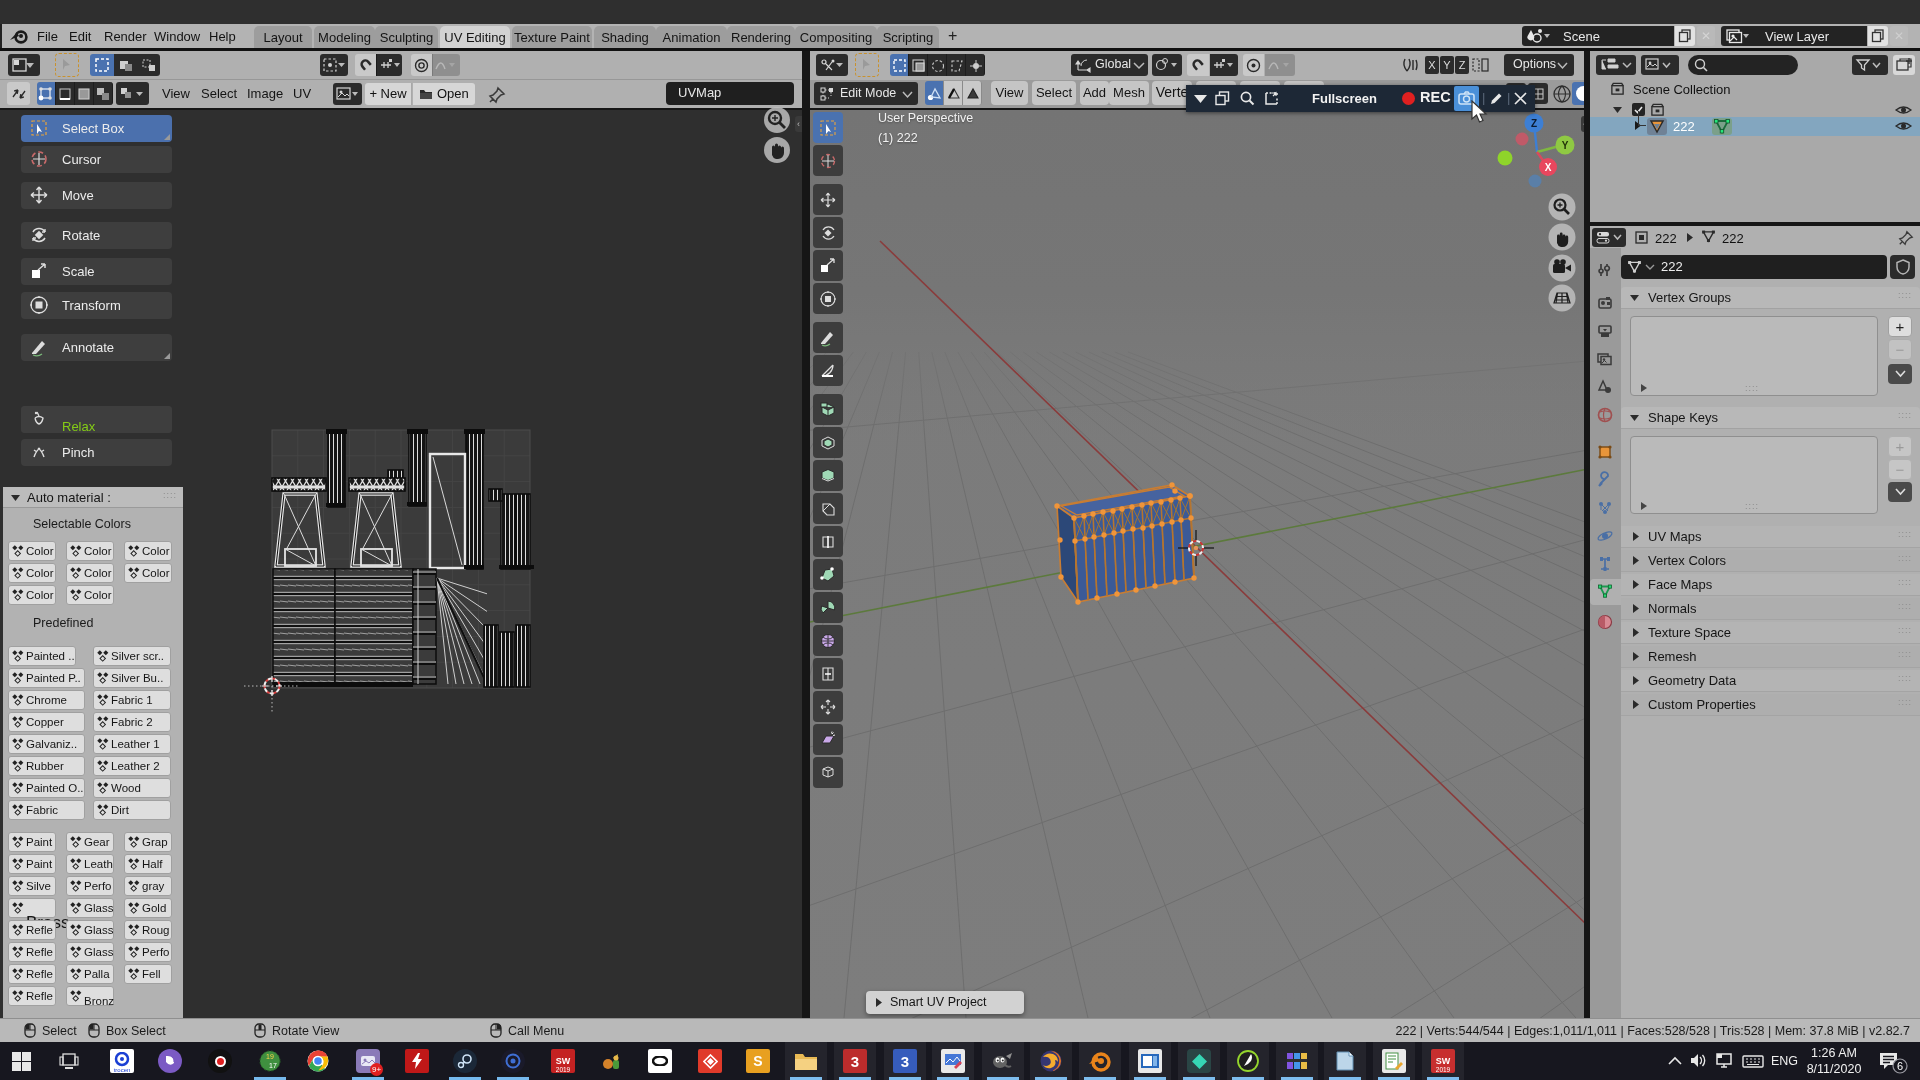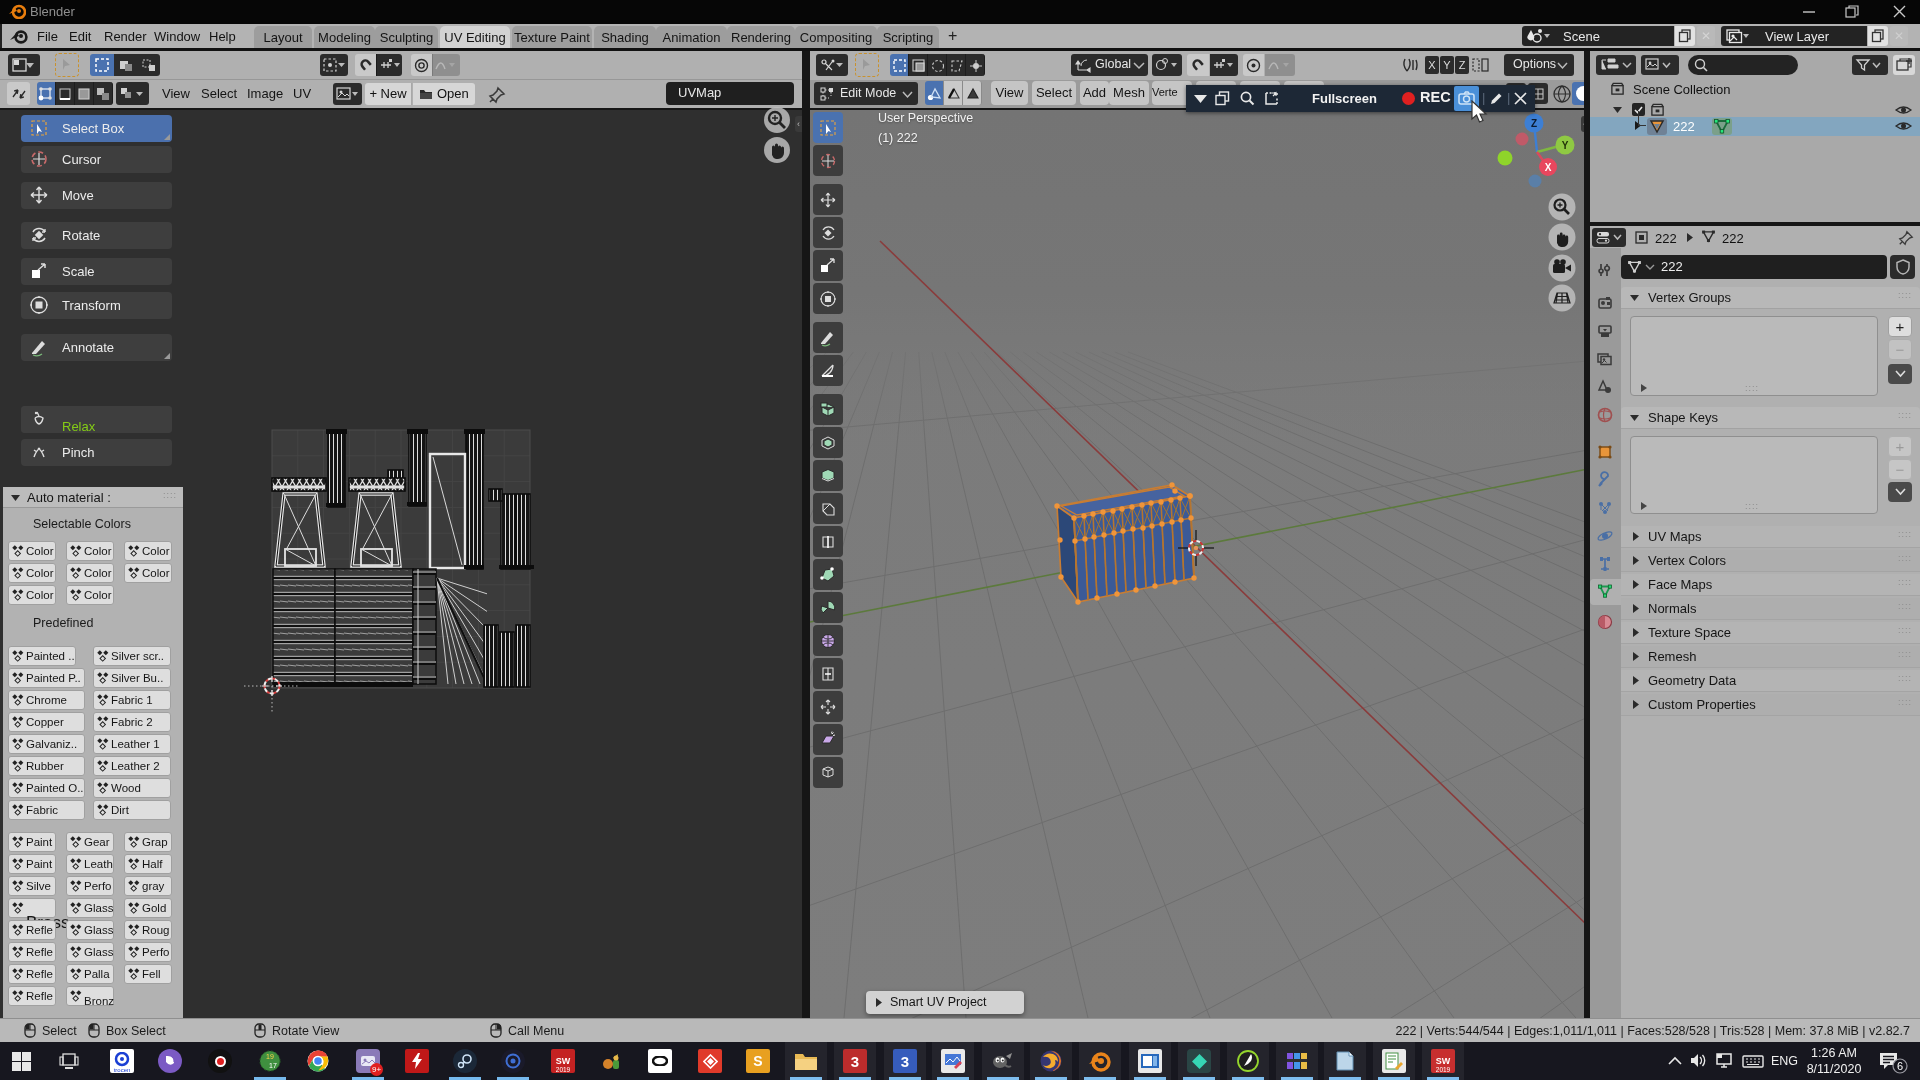--- a/index.html
+++ b/index.html
@@ -4,34 +4,20 @@
 *{margin:0;padding:0;box-sizing:border-box;font-family:"Liberation Sans",sans-serif;}
 html,body{width:1920px;height:1080px;overflow:hidden;background:#2f2f2f;}
 .abs{position:absolute;}
 #app{position:relative;width:1920px;height:1080px;}
 .dk{background:#2b2b2b;border-radius:3px;color:#e6e6e6;}
 .blue{background:#4a72b0;border-radius:3px;}
 .ic{display:flex;align-items:center;justify-content:center;}
 svg{display:block;}
 </style></head><body>
 <div id="app">
-<div class="abs" style="left:0;top:0;width:1920px;height:24px;background:#060606;">
-<svg class="abs" style="left:8px;top:3px" width="18" height="16" viewBox="0 0 18 16">
-<circle cx="11" cy="9" r="6" fill="none" stroke="#e87d0d" stroke-width="2.6"></circle>
-<circle cx="11" cy="8" r="2" fill="#e87d0d"></circle>
-<path d="M1 11 L7 5 L9 8 Z" fill="#e87d0d"></path>
-      </svg>
-<div class="abs" style="left:30px;top:4px;font-size:13px;color:#8f8f8f;">Blender</div>
-<svg class="abs" style="left:1795px;top:0" width="125" height="24" viewBox="0 0 125 24">
-        <line x1="8" y1="12" x2="20" y2="12" stroke="#c8c8c8" stroke-width="1.4"></line>
-        <rect x="51" y="8" width="9" height="9" fill="none" stroke="#c8c8c8" stroke-width="1.2"></rect>
-        <path d="M54 8 v-2 h9 v9 h-2" fill="none" stroke="#c8c8c8" stroke-width="1.2"></path>
-        <path d="M99 6 L110 17 M110 6 L99 17" stroke="#c8c8c8" stroke-width="1.4"></path>
-      </svg>
-</div>
 <div class="abs" style="left:0;top:24px;width:1920px;height:24px;background:#b3b3b3;border-left:2px solid #222;"></div>
 <div class="abs" style="left:0;top:48px;width:1920px;height:3px;background:#111;"></div>
 <svg class="abs" style="left:9px;top:27px" width="19" height="18" viewBox="0 0 19 18">
 <circle cx="12" cy="10" r="5.4" fill="none" stroke="#1a1a1a" stroke-width="2.6"></circle>
 <circle cx="12" cy="9" r="2" fill="#1a1a1a"></circle>
 <path d="M1 13 L8 5.5 L10 9 Z" fill="#1a1a1a"></path>
     </svg>
 <div class="abs" style="left:37px;top:29px;font-size:13px;color:#131313;">File</div>
 <div class="abs" style="left:69px;top:29px;font-size:13px;color:#131313;">Edit</div>
 <div class="abs" style="left:104px;top:29px;font-size:13px;color:#131313;">Render</div>
@@ -324,21 +310,21 @@
     </div>
 <div class="abs ic" style="left:963px;top:81px;width:19px;height:24px;background:#c9c9c9;border-radius:0 3px 3px 0;border-right:1px solid #8a8a8a;">
       <svg width="15" height="15">
         <path d="M3 12 L8 3 L13 12 Z" fill="#3a3a3a" stroke="#222" stroke-width="1.1"></path>
       </svg>
     </div>
 <div class="abs" style="left:991px;top:81px;width:37px;height:24px;background:#c5c5c5;border-radius:4px;font-size:13px;color:#141414;text-align:center;line-height:23px;">View</div>
 <div class="abs" style="left:1032px;top:81px;width:44px;height:24px;background:#c5c5c5;border-radius:4px;font-size:13px;color:#141414;text-align:center;line-height:23px;">Select</div>
 <div class="abs" style="left:1080px;top:81px;width:29px;height:24px;background:#c5c5c5;border-radius:4px;font-size:13px;color:#141414;text-align:center;line-height:23px;">Add</div>
 <div class="abs" style="left:1109px;top:81px;width:40px;height:24px;background:#c5c5c5;border-radius:4px;font-size:13px;color:#141414;text-align:center;line-height:23px;">Mesh</div>
-<div class="abs" style="left:1152px;top:81px;width:40px;height:24px;background:#c5c5c5;border-radius:4px;font-size:11px;color:#141414;line-height:23px;">Verte</div>
+<div class="abs" style="left:1152px;top:81px;width:40px;height:24px;background:#c5c5c5;border-radius:4px;font-size:14px;color:#141414;text-align:center;line-height:23px;">Verte</div>
 <div class="abs" style="left:1196px;top:81px;width:40px;height:24px;background:#c5c5c5;border-radius:4px;font-size:13px;color:#141414;text-align:center;line-height:23px;"></div>
 <div class="abs" style="left:1240px;top:81px;width:40px;height:24px;background:#c5c5c5;border-radius:4px;font-size:13px;color:#141414;text-align:center;line-height:23px;"></div>
 <div class="abs" style="left:1284px;top:81px;width:40px;height:24px;background:#c5c5c5;border-radius:4px;font-size:13px;color:#141414;text-align:center;line-height:23px;"></div>
 <div class="abs dk ic" style="left:1506px;top:83px;width:20px;height:21px;">
       <svg width="14" height="14">
         <rect x="2" y="2" width="8" height="8" fill="none" stroke="#ccc"></rect>
         <rect x="5" y="5" width="8" height="8" fill="#2b2b2b" stroke="#ccc"></rect>
       </svg>
     </div>
 <div class="abs dk ic" style="left:1528px;top:83px;width:20px;height:21px;">

